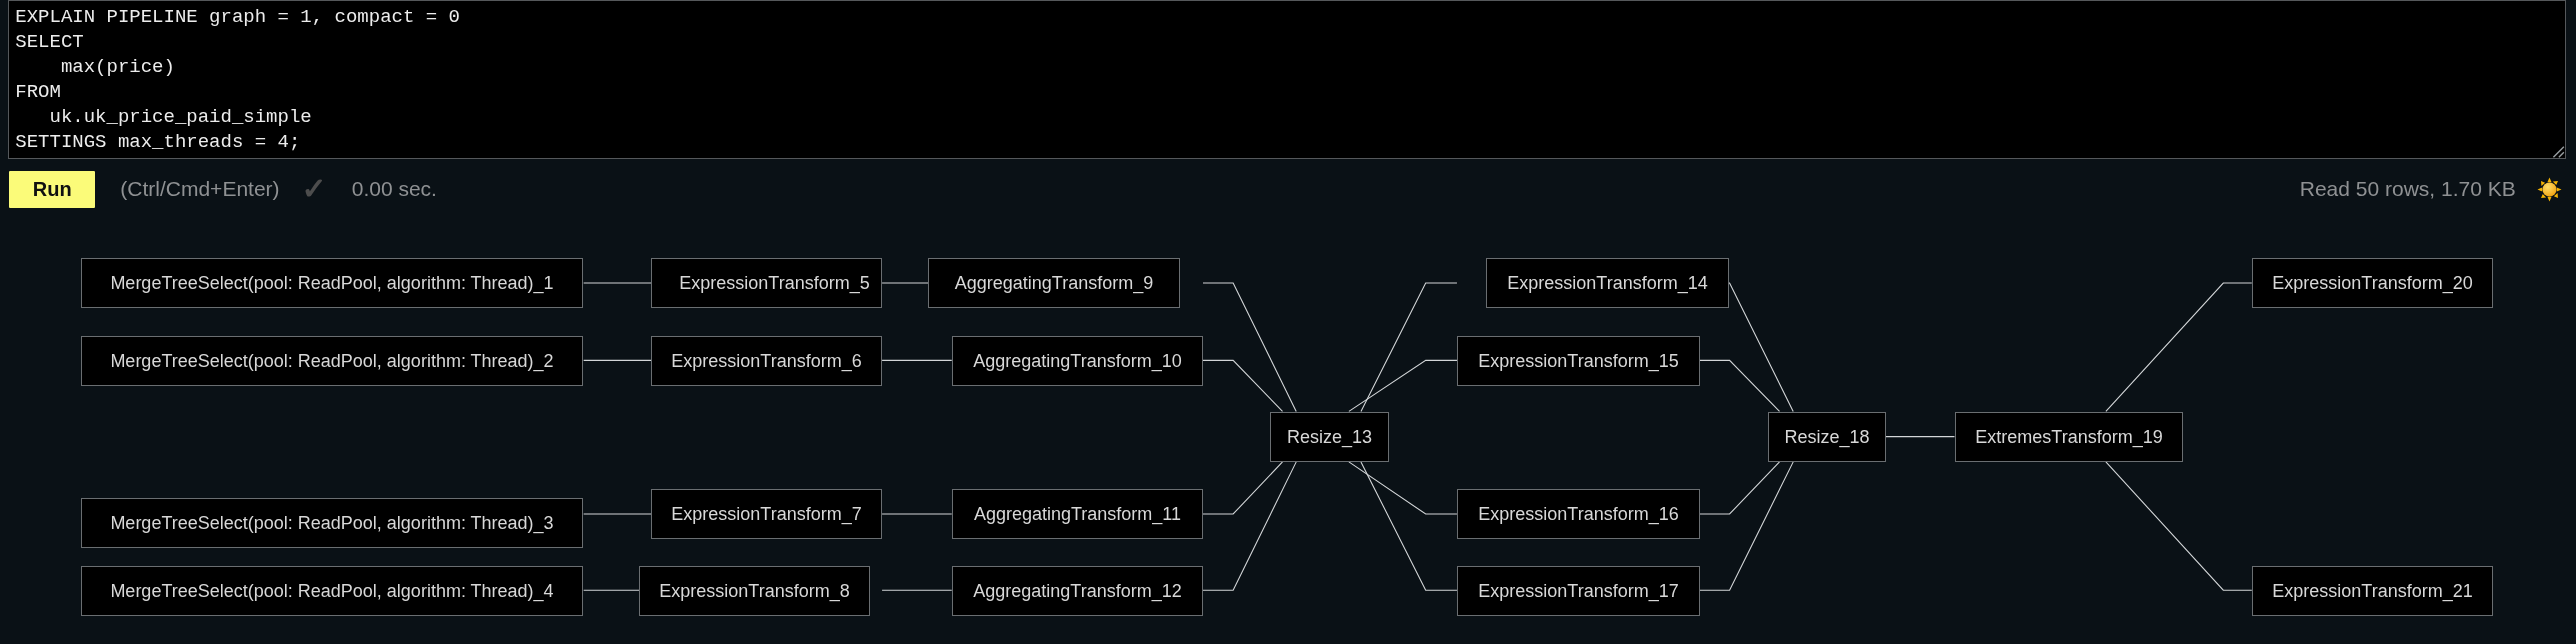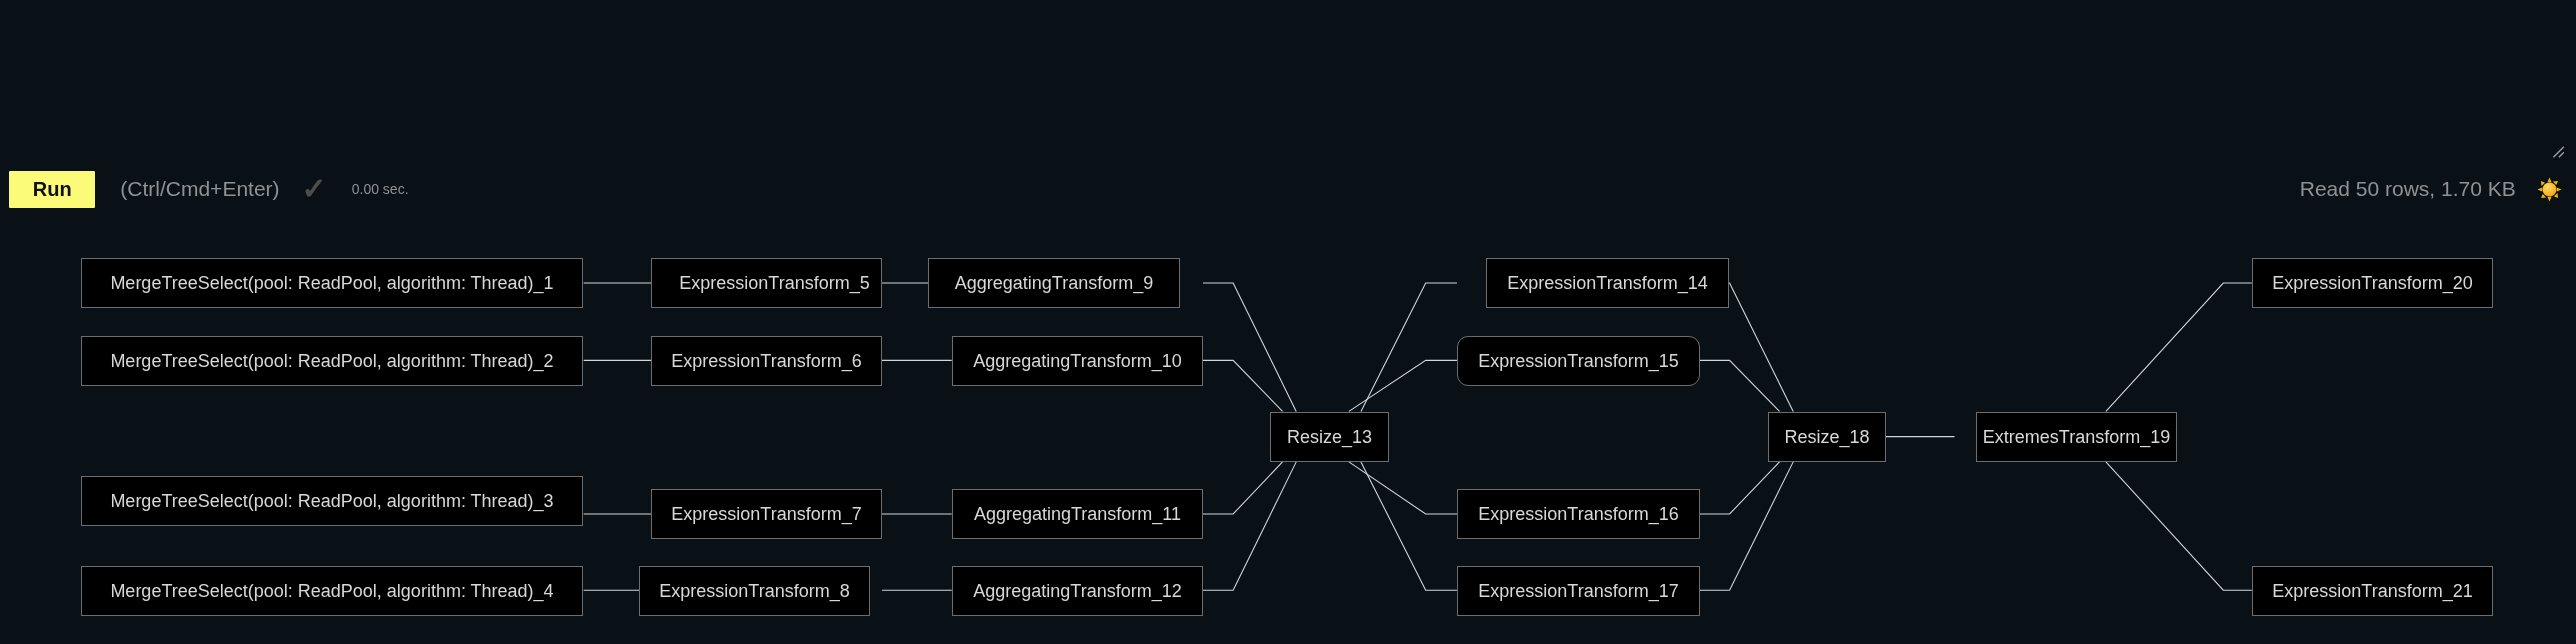--- a/index.html
+++ b/index.html
@@ -21,37 +21,43 @@
   .grip line{stroke:var(--grip);stroke-width:2.5;}
 
   
   .toolbar{position:absolute;left:0;top:159px;width:2576px;height:60px;box-sizing:border-box;
     display:flex;align-items:center;padding:0 14.3px 0 9.3px;}
   .run-btn{width:86px;height:37px;background:var(--accent-yellow);color:var(--run-text);
     border:none;border-radius:1.1px;font-family:"Liberation Sans",sans-serif;
     font-size:20px;font-weight:bold;cursor:pointer;flex:0 0 auto;}
   .hint{margin-left:25px;color:var(--muted-text);font-size:21px;}
   .check{margin-left:22px;color:var(--check-gray);font-size:30px;font-weight:bold;line-height:1;}
-  .elapsed{margin-left:25px;color:var(--muted-text);font-size:14px;text-align:center;}
+  .elapsed{margin-left:25px;color:var(--muted-text);font-size:21px;text-align:center;}
   .stats{margin-left:auto;color:var(--muted-text);font-size:21px;}
   .sun{margin-left:21px;width:25px;height:25px;flex:0 0 auto;cursor:pointer;}
 
   
   .graph{position:absolute;left:0;top:220px;width:2576px;height:425px;}
   .edge-layer{position:absolute;left:0;top:-220px;width:2576px;height:644px;pointer-events:none;}
   .node{position:absolute;box-sizing:border-box;background:var(--node-bg);
     border:1.1px solid var(--node-border);color:var(--node-text);
     display:flex;align-items:center;justify-content:center;
     font-size:18px;white-space:nowrap;}
 </style>
 </head>
 <body>
 
 <div class="app">
 
+  <textarea class="sql-editor" spellcheck="false" wrap="off" style="">EXPLAIN PIPELINE graph = 1, compact = 0
+SELECT
+    max(price)
+FROM
+   uk.uk_price_paid_simple
+SETTINGS max_threads = 4;</textarea>
 
   <svg class="grip" viewBox="0 0 30 26">
     <line x1="8" y1="24" x2="27" y2="5"></line>
     <line x1="18" y1="24" x2="27" y2="15"></line>
   </svg>
 
   <div class="toolbar">
     <button class="run-btn">Run</button>
     <span class="hint">(Ctrl/Cmd+Enter)</span>
     <span class="check">✓</span>
@@ -100,36 +106,36 @@
         <polyline points="3098,657 3152,657 3243,750" fill="none" stroke="var(--edge-line)" stroke-width="2"></polyline>
         <polyline points="3098,937 3152,937 3243,842" fill="none" stroke="var(--edge-line)" stroke-width="2"></polyline>
         <polyline points="3098,1076 3152,1076 3268,842" fill="none" stroke="var(--edge-line)" stroke-width="2"></polyline>
         <polyline points="3437,796 3562,796" fill="none" stroke="var(--edge-line)" stroke-width="2"></polyline>
         <polyline points="3838,750 4052,516 4104,516" fill="none" stroke="var(--edge-line)" stroke-width="2"></polyline>
         <polyline points="3838,842 4052,1076 4104,1076" fill="none" stroke="var(--edge-line)" stroke-width="2"></polyline>
       </svg>
     <div id="node-layer">
         <div class="node" style="left: 81px; top: 38px; width: 502px; height: 50px;">MergeTreeSelect(pool: ReadPool, algorithm: Thread)_1</div>
         <div class="node" style="left: 81px; top: 116px; width: 502px; height: 50px;">MergeTreeSelect(pool: ReadPool, algorithm: Thread)_2</div>
-        <div class="node" style="left: 81px; top: 256px; width: 502px; height: 50px;">MergeTreeSelect(pool: ReadPool, algorithm: Thread)_3</div>
+        <div class="node" style="left: 81px; top: 278px; width: 502px; height: 50px;">MergeTreeSelect(pool: ReadPool, algorithm: Thread)_3</div>
         <div class="node" style="left: 81px; top: 346px; width: 502px; height: 50px;">MergeTreeSelect(pool: ReadPool, algorithm: Thread)_4</div>
         <div class="node" style="left: 651px; top: 38px; width: 231px; height: 50px; padding-left: 16px;">ExpressionTransform_5</div>
         <div class="node" style="left: 651px; top: 116px; width: 231px; height: 50px;">ExpressionTransform_6</div>
         <div class="node" style="left: 651px; top: 269px; width: 231px; height: 50px;">ExpressionTransform_7</div>
         <div class="node" style="left: 639px; top: 346px; width: 231px; height: 50px;">ExpressionTransform_8</div>
         <div class="node" style="left: 920px; top: 38px; width: 252px; height: 50px; margin-left: 8px;">AggregatingTransform_9</div>
         <div class="node" style="left: 952px; top: 116px; width: 251px; height: 50px;">AggregatingTransform_10</div>
         <div class="node" style="left: 952px; top: 269px; width: 251px; height: 50px;">AggregatingTransform_11</div>
         <div class="node" style="left: 952px; top: 346px; width: 251px; height: 50px;">AggregatingTransform_12</div>
         <div class="node" style="left: 1270px; top: 192px; width: 119px; height: 50px;">Resize_13</div>
         <div class="node" style="left: 1486px; top: 38px; width: 243px; height: 50px;">ExpressionTransform_14</div>
-        <div class="node" style="left: 1457px; top: 116px; width: 243px; height: 50px; border-radius: 11px;">ExpressionTransform_15</div>
+        <div class="node" style="left: 1457px; top: 116px; width: 243px; height: 50px;">ExpressionTransform_15</div>
         <div class="node" style="left: 1457px; top: 269px; width: 243px; height: 50px;">ExpressionTransform_16</div>
         <div class="node" style="left: 1457px; top: 346px; width: 243px; height: 50px;">ExpressionTransform_17</div>
         <div class="node" style="left: 1768px; top: 192px; width: 118px; height: 50px;">Resize_18</div>
-        <div class="node" style="left: 1955px; top: 192px; width: 201px; height: 50px; margin-left: 21px;">ExtremesTransform_19</div>
+        <div class="node" style="left: 1955px; top: 192px; width: 228px; height: 50px;">ExtremesTransform_19</div>
         <div class="node" style="left: 2252px; top: 38px; width: 241px; height: 50px;">ExpressionTransform_20</div>
         <div class="node" style="left: 2252px; top: 346px; width: 241px; height: 50px; text-align: center;">ExpressionTransform_21</div>
       </div>
   </div>
 
 </div>
 
 
 </body></html>

